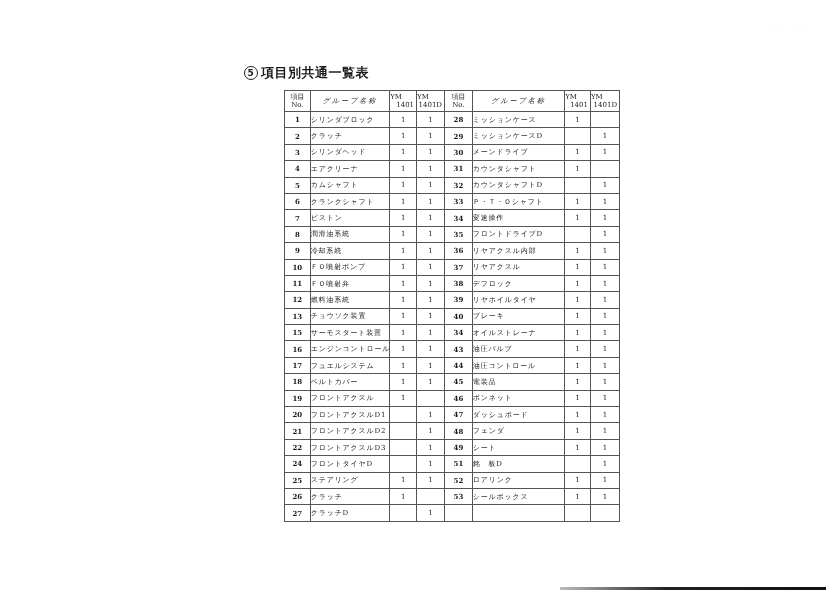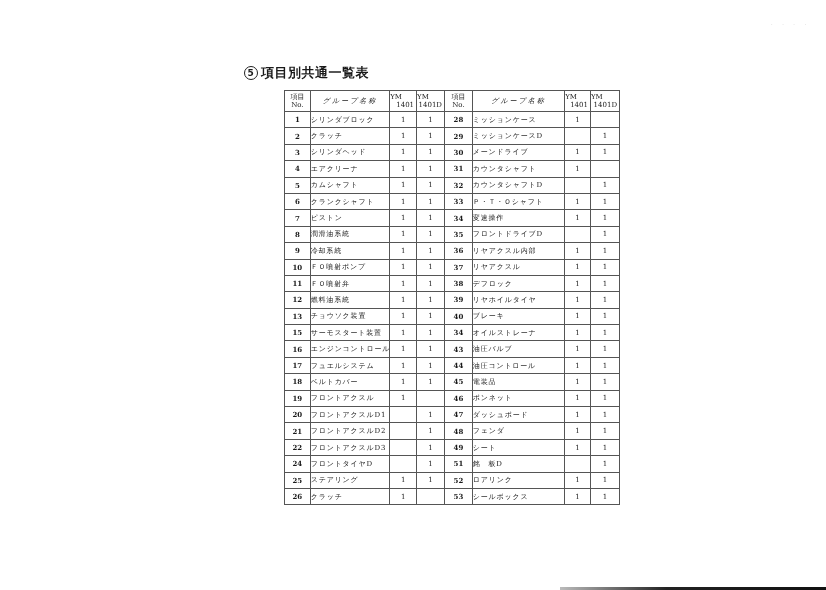--- a/index.html
+++ b/index.html
@@ -315,16 +315,26 @@
       <tr>
         <td class="no">26</td>
         <td class="name">クラッチ</td>
         <td class="val">1</td>
         <td class="val"></td>
         <td class="no split">53</td>
         <td class="name">シールボックス</td>
         <td class="val">1</td>
         <td class="val">1</td>
       </tr>
+      <tr>
+        <td class="no">27</td>
+        <td class="name">クラッチD</td>
+        <td class="val"></td>
+        <td class="val">1</td>
+        <td class="no split"></td>
+        <td class="name"></td>
+        <td class="val"></td>
+        <td class="val"></td>
+      </tr>
     </tbody>
 </table>
 
 <div class="scan-line"></div>
 
 </body></html>

